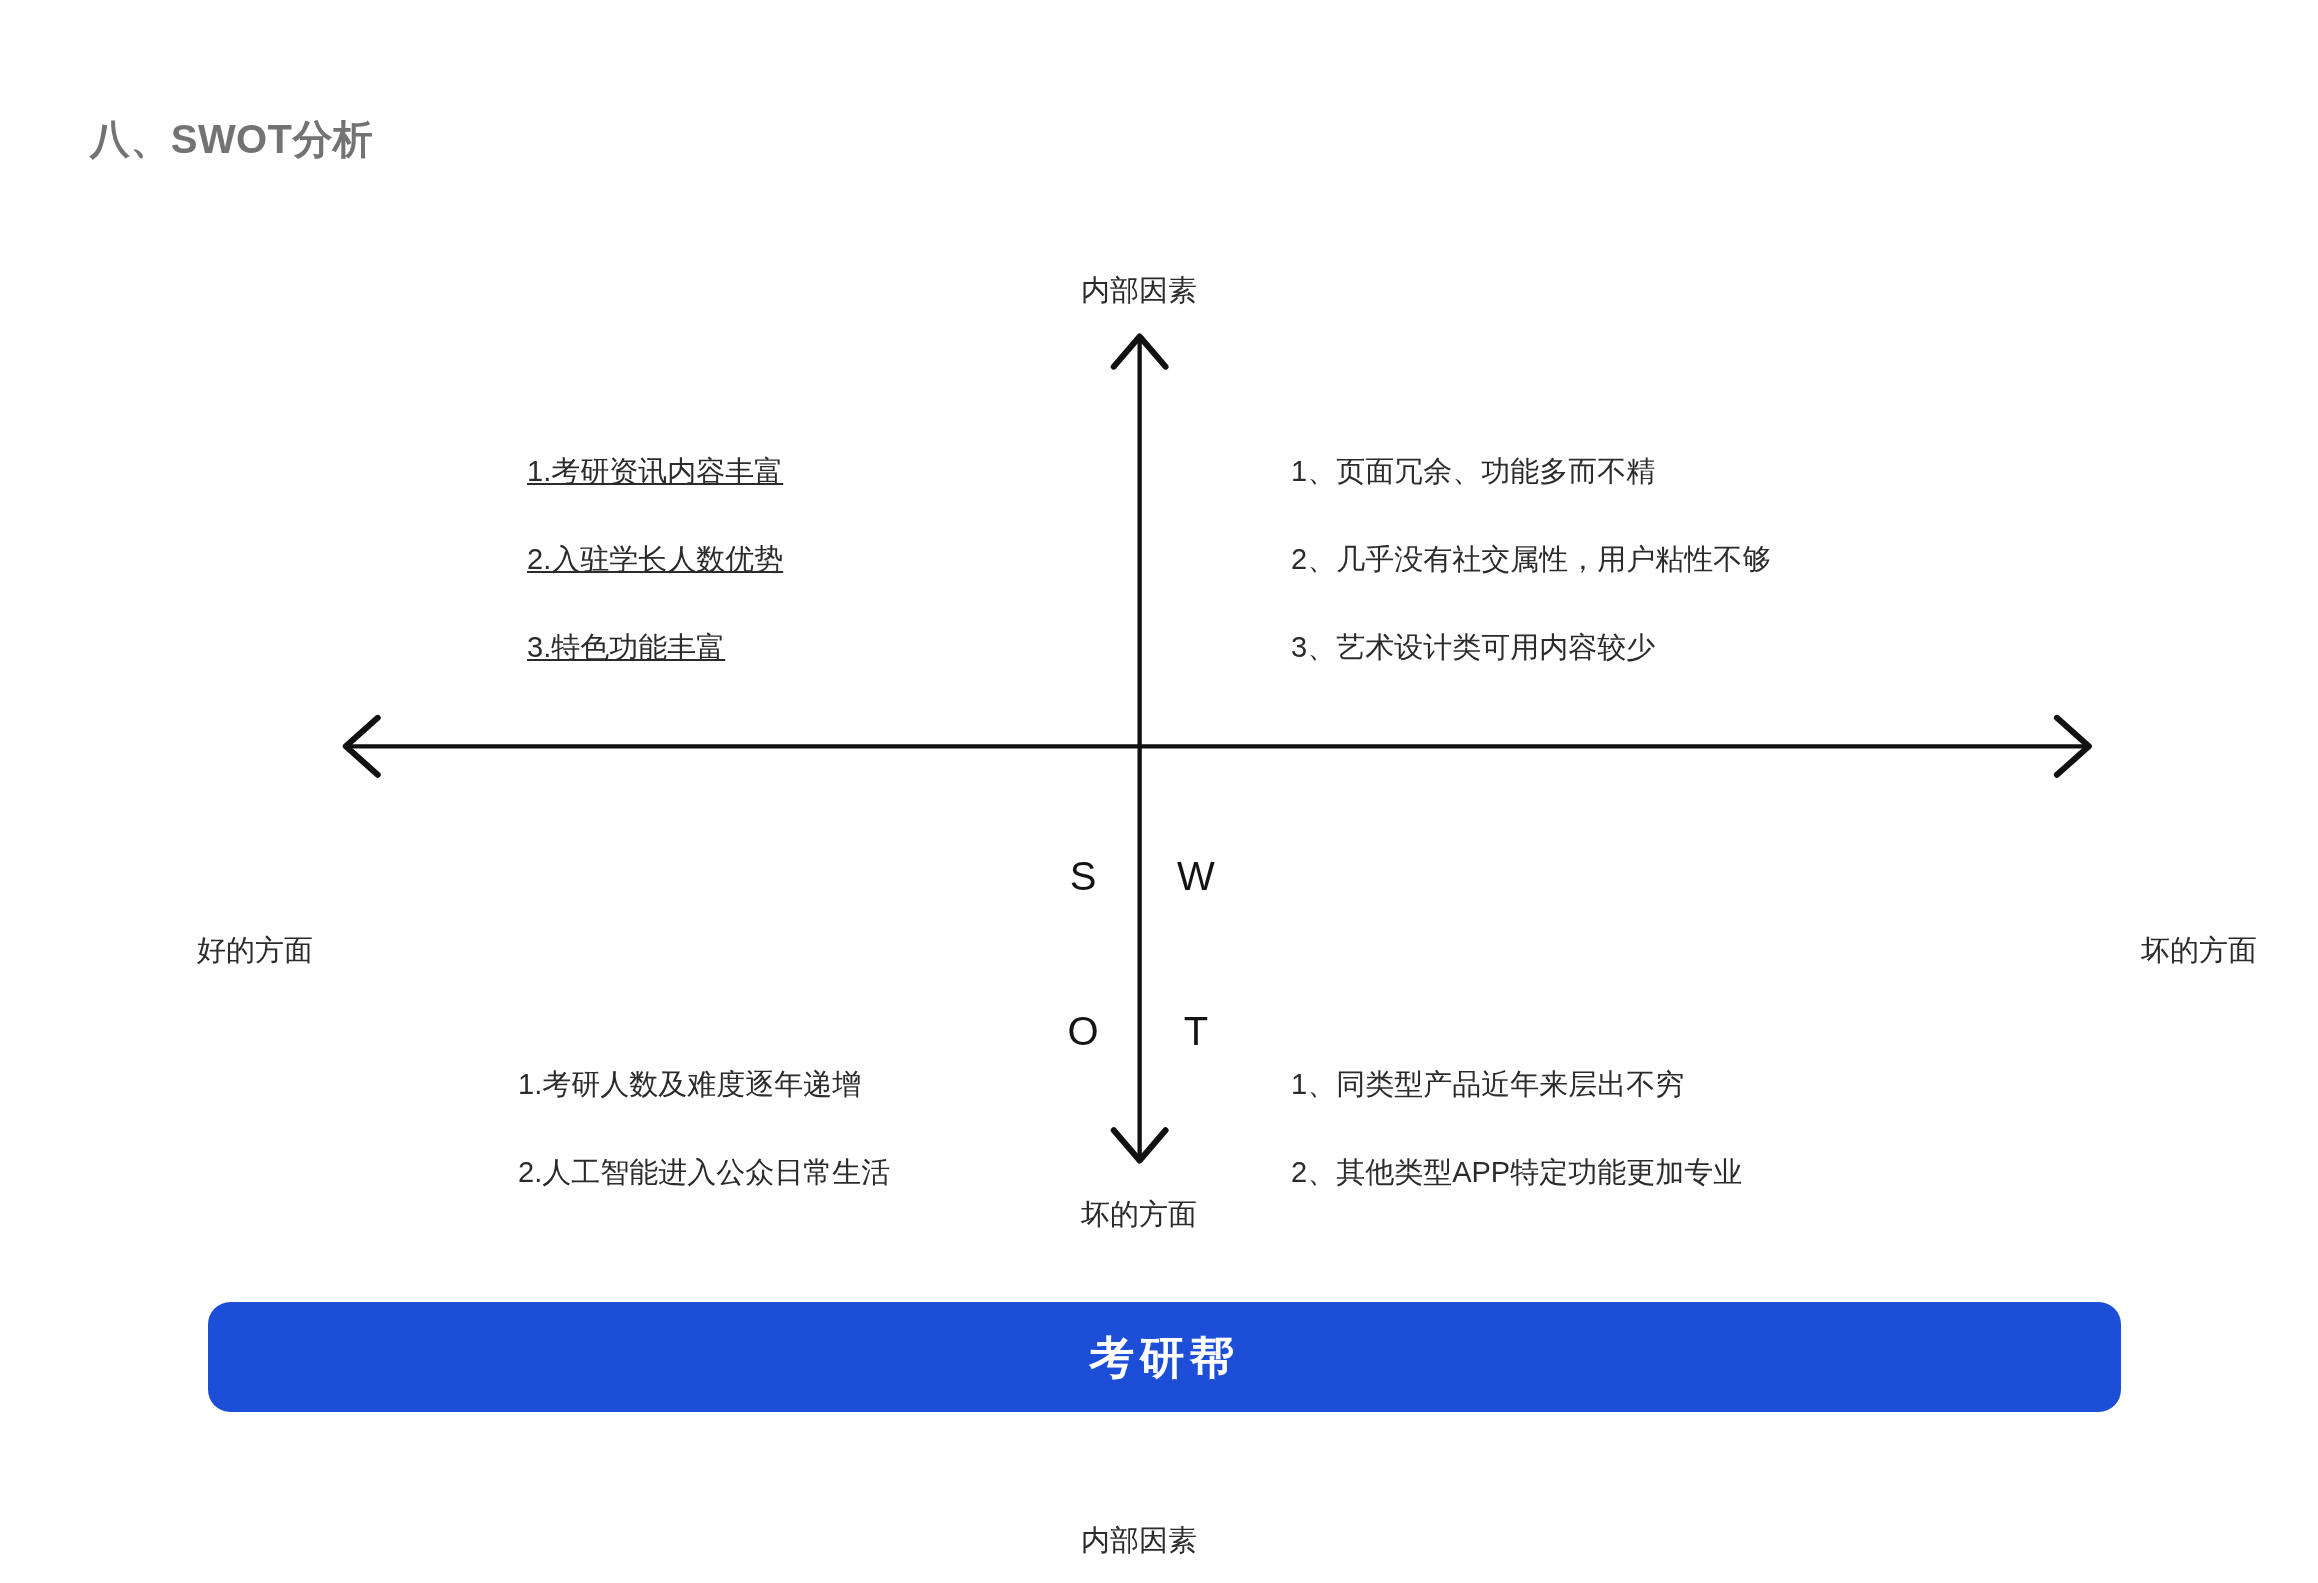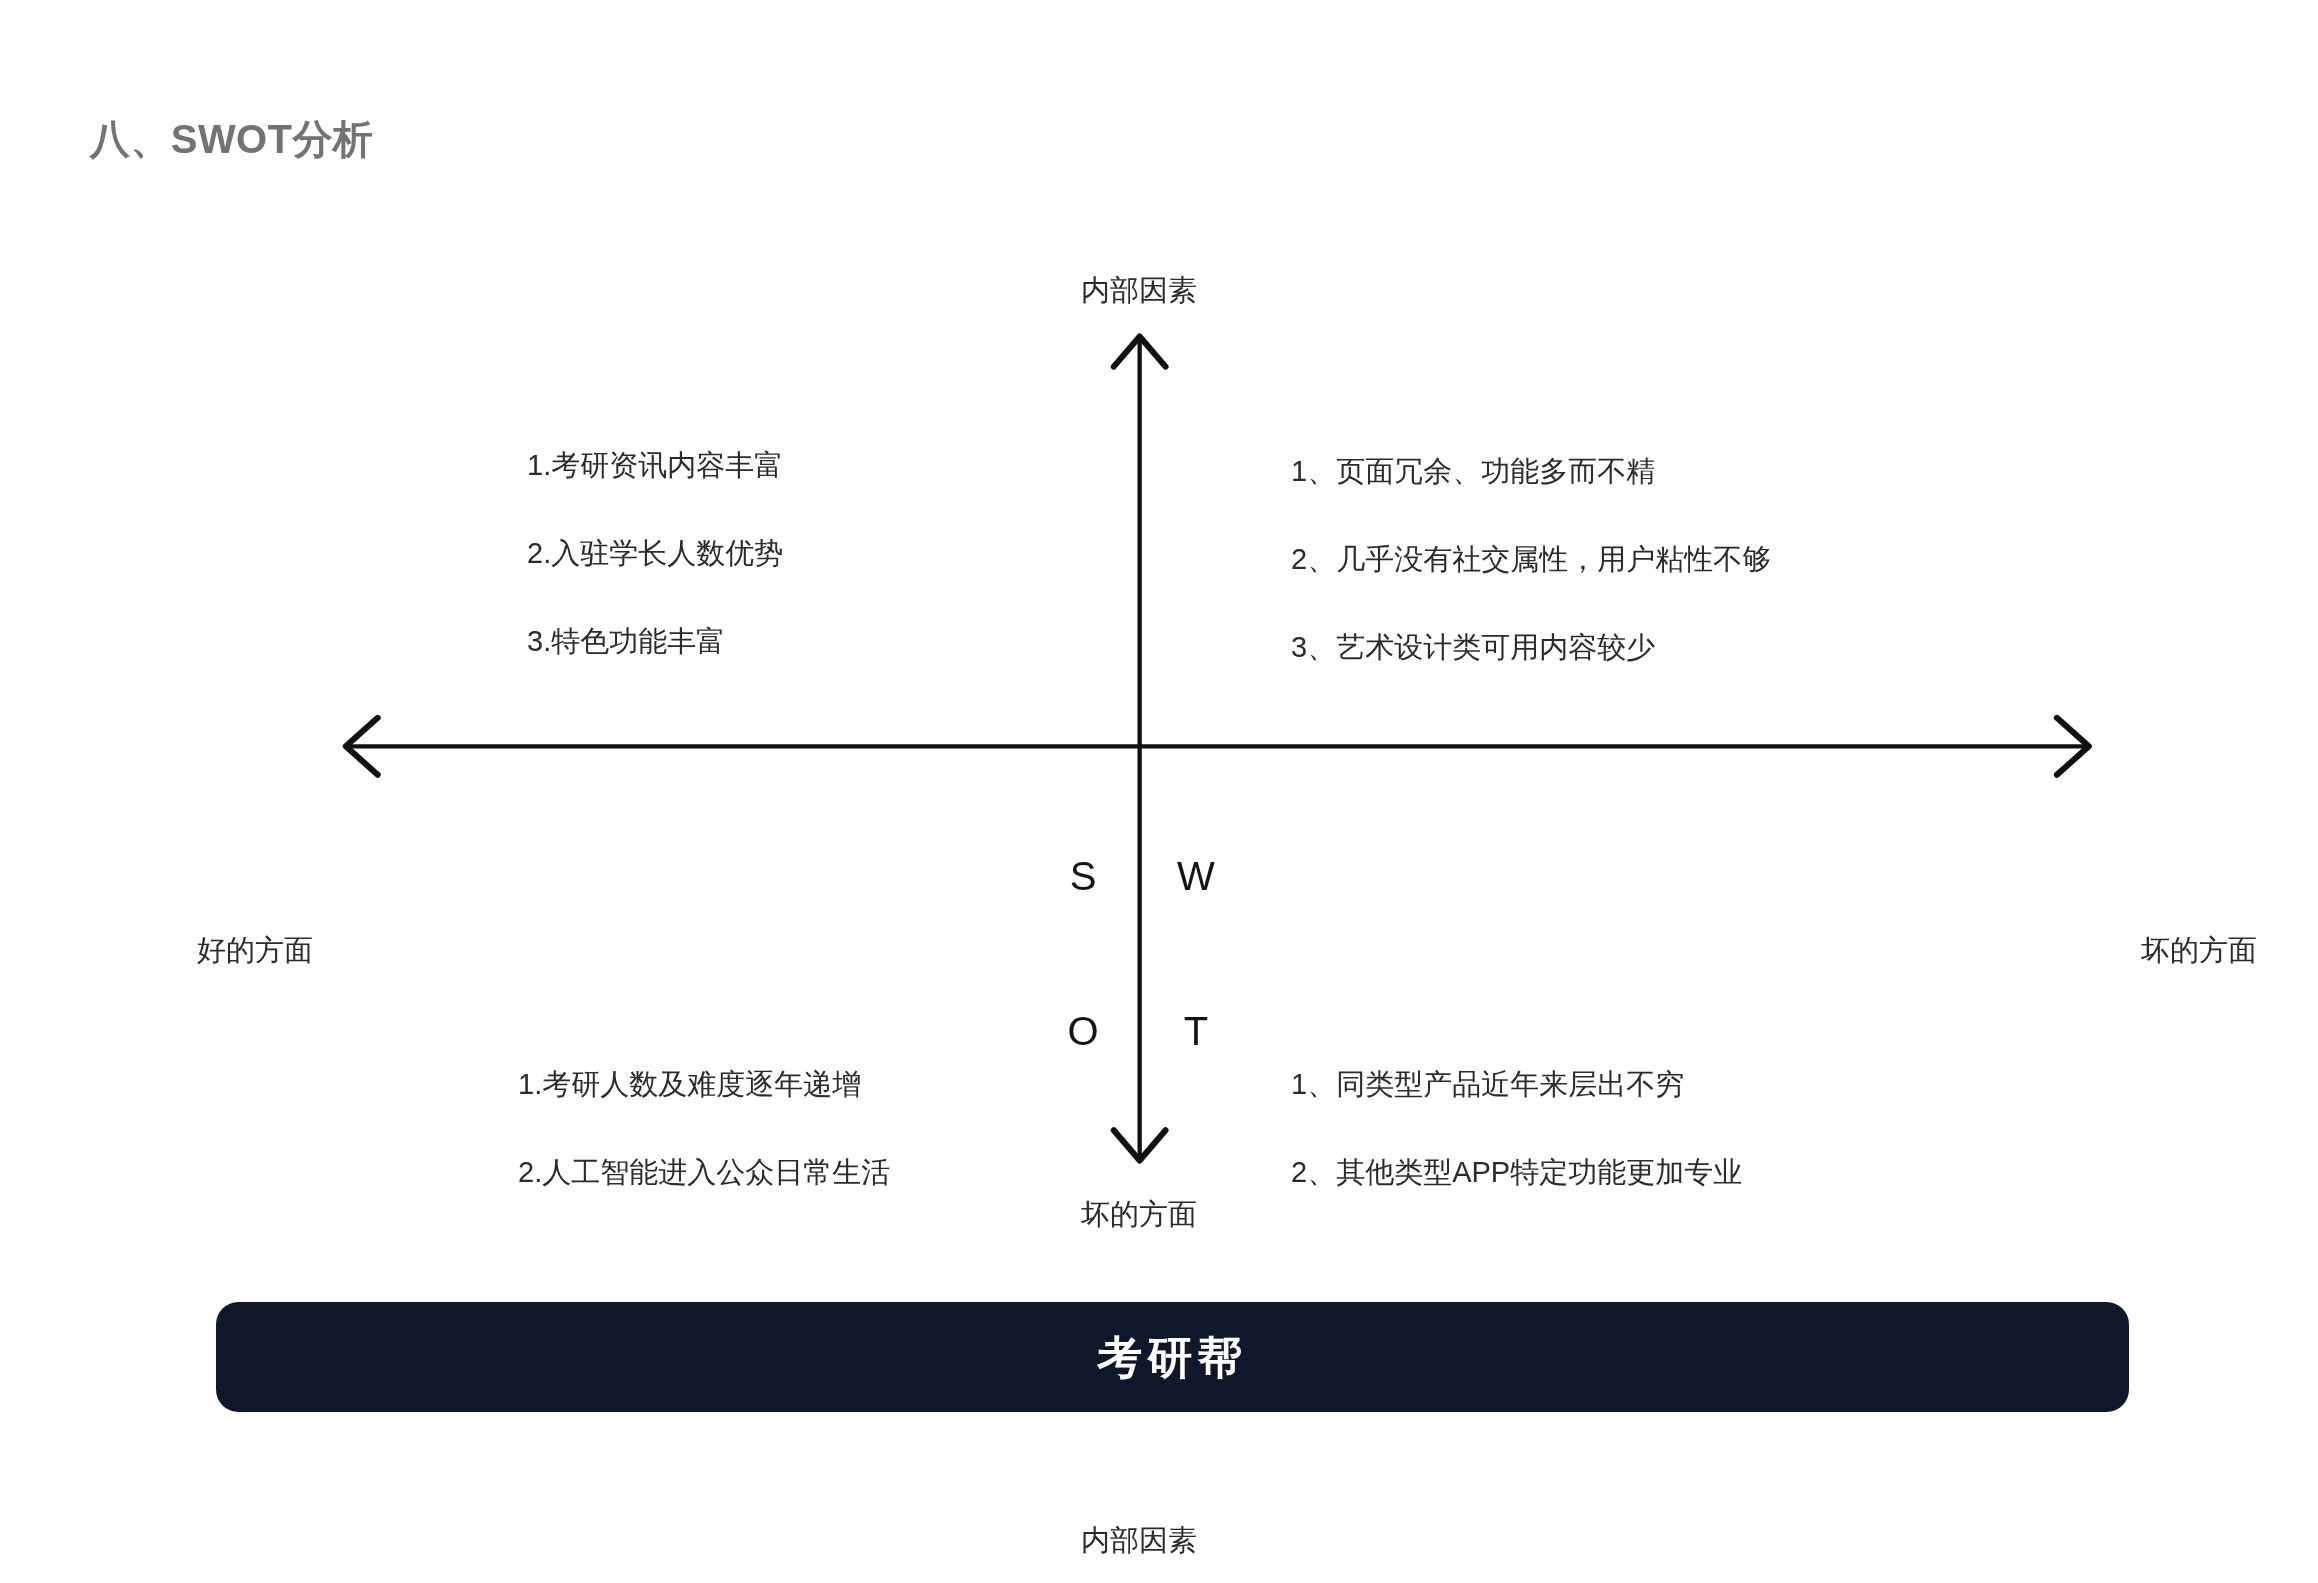--- a/index.html
+++ b/index.html
@@ -89,33 +89,33 @@
     font-size: 29px;
     color: #2b2b2b;
     line-height: 1;
   }
   .quadrant .q-item {
     white-space: nowrap;
     margin-bottom: 59px;
   }
   .quadrant .q-item:last-child { margin-bottom: 0; }
 
-  .quadrant.strengths     { left: 527px;  top: 244px; }
+  .quadrant.strengths     { left: 527px;  top: 250px; text-decoration: underline; }
   .quadrant.weaknesses    { left: 1291px; top: 250px; }
   .quadrant.opportunities { left: 518px;  top: 863px; }
   .quadrant.threats       { left: 1291px; top: 863px; }
 
   
   .brand-banner {
     position: absolute;
-    left: 216px;
+    left: 208px;
     top: 1302px;
     width: 1913px;
     height: 110px;
-    background: #0f172a;
+    background: #1d4ed8;
     border-radius: 22.4px;
     display: flex;
     align-items: center;
     justify-content: center;
   }
   .brand-banner .brand-text {
     color: #ffffff;
     font-size: 45px;
     font-weight: bold;
     letter-spacing: 5.2px;

